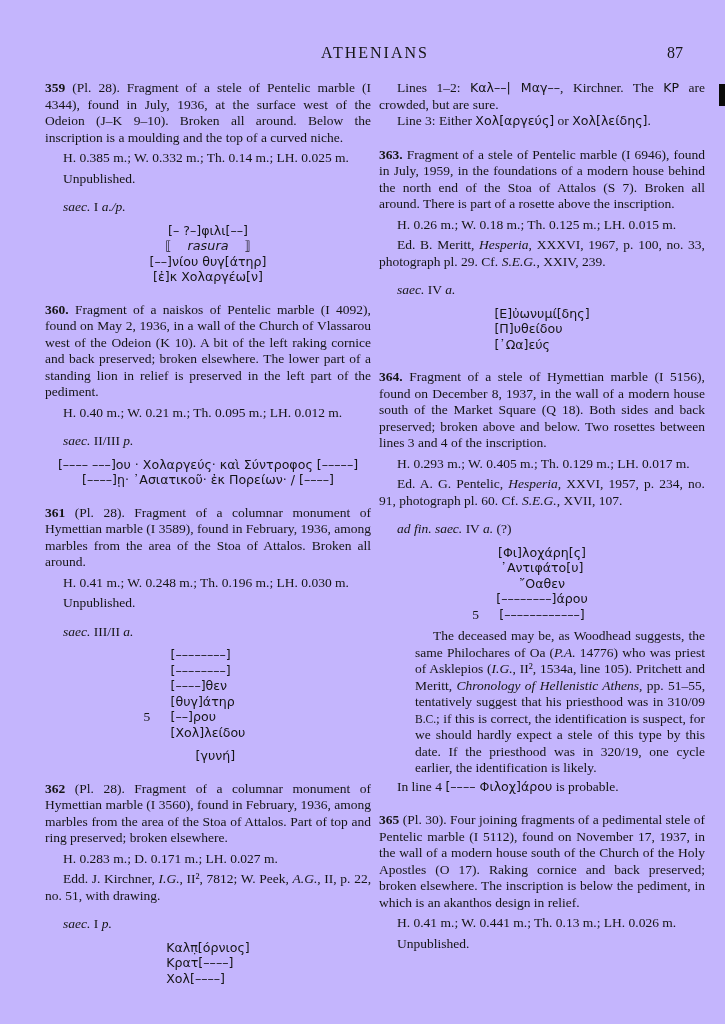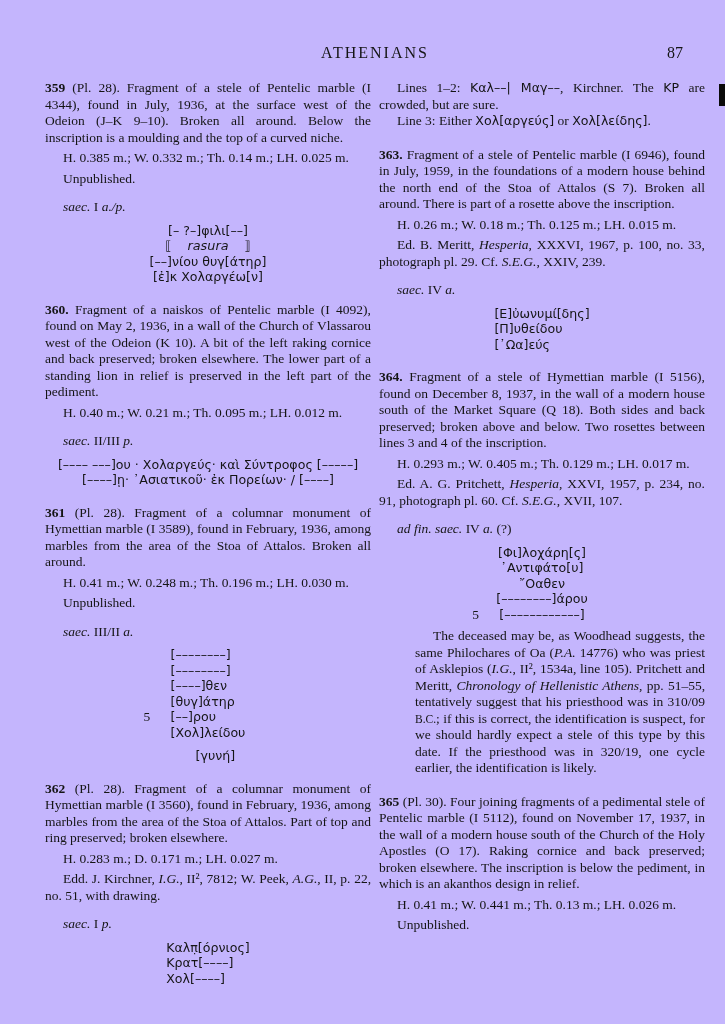--- a/index.html
+++ b/index.html
@@ -145,32 +145,33 @@
         <p class="edp"><span>Ed. B. Meritt, </span><span class="i">Hesperia</span><span>, XXXVI, 1967, p. 100, no. 33, photograph pl. 29. Cf. </span><span class="i">S.E.G.</span><span>, XXIV, 239.</span></p>
         <p class="datep"><span class="i">saec.</span><span> IV </span><span class="i">a.</span></p>
         <div class="insc">
           <div class="wrap"><div class="insc-line"><span class="ltext"><span class="gk">[Ε]ὐωνυμί[δης]</span></span></div><div class="insc-line"><span class="ltext"><span class="gk">[Π]υθείδου</span></span></div><div class="insc-line"><span class="ltext"><span class="gk">[᾽Ωα]εύς</span></span></div></div>
         </div>
       </article>
 
       <article class="entry">
         <p class="lead"><span class="b">364.</span><span> Fragment of a stele of Hymettian marble (I 5156), found on December 8, 1937, in the wall of a modern house south of the Market Square (Q 18). Both sides and back preserved; broken above and below. Two rosettes between lines 3 and 4 of the inscription.</span></p>
         <p class="meas">H. 0.293 m.; W. 0.405 m.; Th. 0.129 m.; LH. 0.017 m.</p>
-        <p class="edp"><span>Ed. A. G. Pritchett, </span><span class="i">Hesperia</span><span>, XXVI, 1957, p. 234, no. 91, photograph pl. 60. Cf. </span><span class="i">S.E.G.</span><span>, XVII, 107.</span></p>
+        <p class="edp"><span>Ed. A. G. Pentelic, </span><span class="i">Hesperia</span><span>, XXVI, 1957, p. 234, no. 91, photograph pl. 60. Cf. </span><span class="i">S.E.G.</span><span>, XVII, 107.</span></p>
         <p class="datep"><span class="i">ad fin. saec.</span><span> IV </span><span class="i">a.</span><span> (?)</span></p>
         <div class="insc c">
           <div class="wrap">
               <div class="insc-line"><span class="ltext"><span class="gk">[Φι]λοχάρη[ς]</span></span></div>
               <div class="insc-line"><span class="ltext"><span class="gk">᾽Αντιφάτο[υ]</span></span></div>
               <div class="insc-line"><span class="ltext"><span class="gk">῎Οαθεν</span></span></div>
               <div class="insc-line"><span class="ltext"><span class="gk">[––––––––]άρου</span></span></div>
               <div class="insc-line"><span class="ltext"><span class="lnum">5</span><span class="gk">[––––––––––––]</span></span></div>
             </div>
         </div>
         <p class="commentp"><span>The deceased may be, as Woodhead suggests, the same Philochares of Oa (</span><span class="i">P.A.</span><span> 14776) who was priest of Asklepios (</span><span class="i">I.G.</span><span>, II², 1534a, line 105). Pritchett and Meritt, </span><span class="i">Chronology of Hellenistic Athens</span><span>, pp. 51–55, tentatively suggest that his priesthood was in 310/09 </span><span class="sc">B.C.</span><span>; if this is correct, the identification is suspect, for we should hardly expect a stele of this type by this date. If the priesthood was in 320/19, one cycle earlier, the identification is likely.</span></p>
+        <p class="notep"><span>In line 4 </span><span class="gk">[–––– Φιλοχ]άρου</span><span> is probable.</span></p>
       </article>
 
       <article class="entry">
         <p class="lead"><span class="b">365</span><span> (Pl. 30). Four joining fragments of a pedimental stele of Pentelic marble (I 5112), found on November 17, 1937, in the wall of a modern house south of the Church of the Holy Apostles (O 17). Raking cornice and back preserved; broken elsewhere. The inscription is below the pediment, in which is an akanthos design in relief.</span></p>
         <p class="meas">H. 0.41 m.; W. 0.441 m.; Th. 0.13 m.; LH. 0.026 m.</p>
         <p class="pubp">Unpublished.</p>
       </article>
 
     </section>
 

